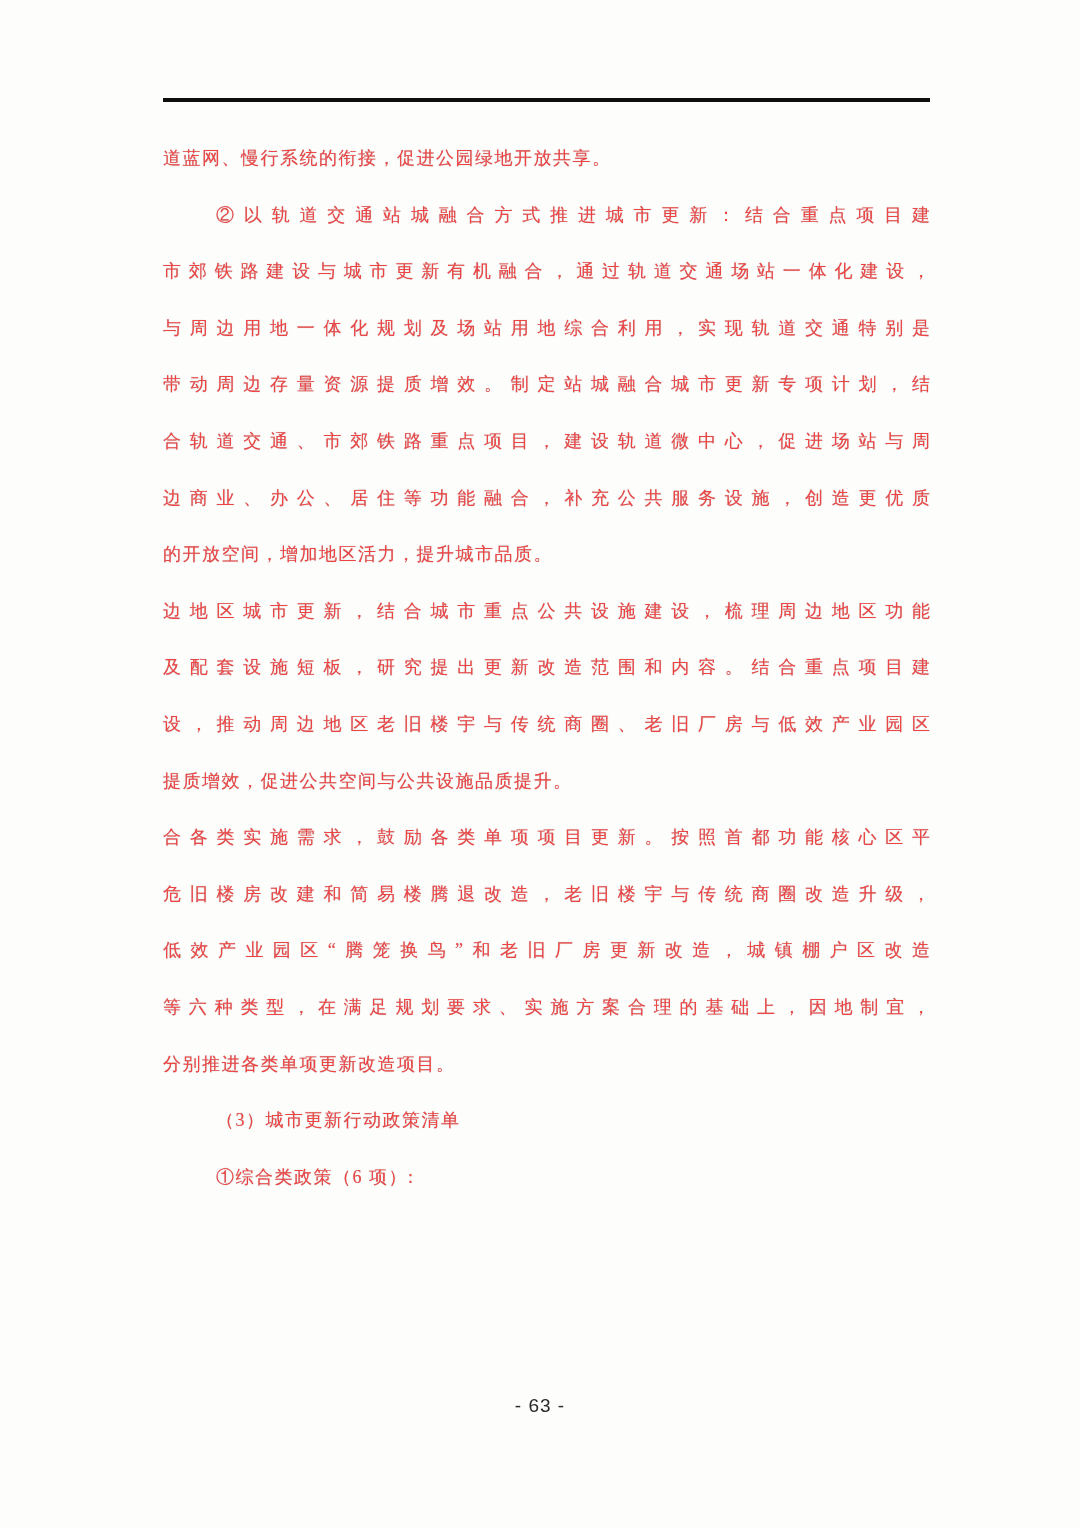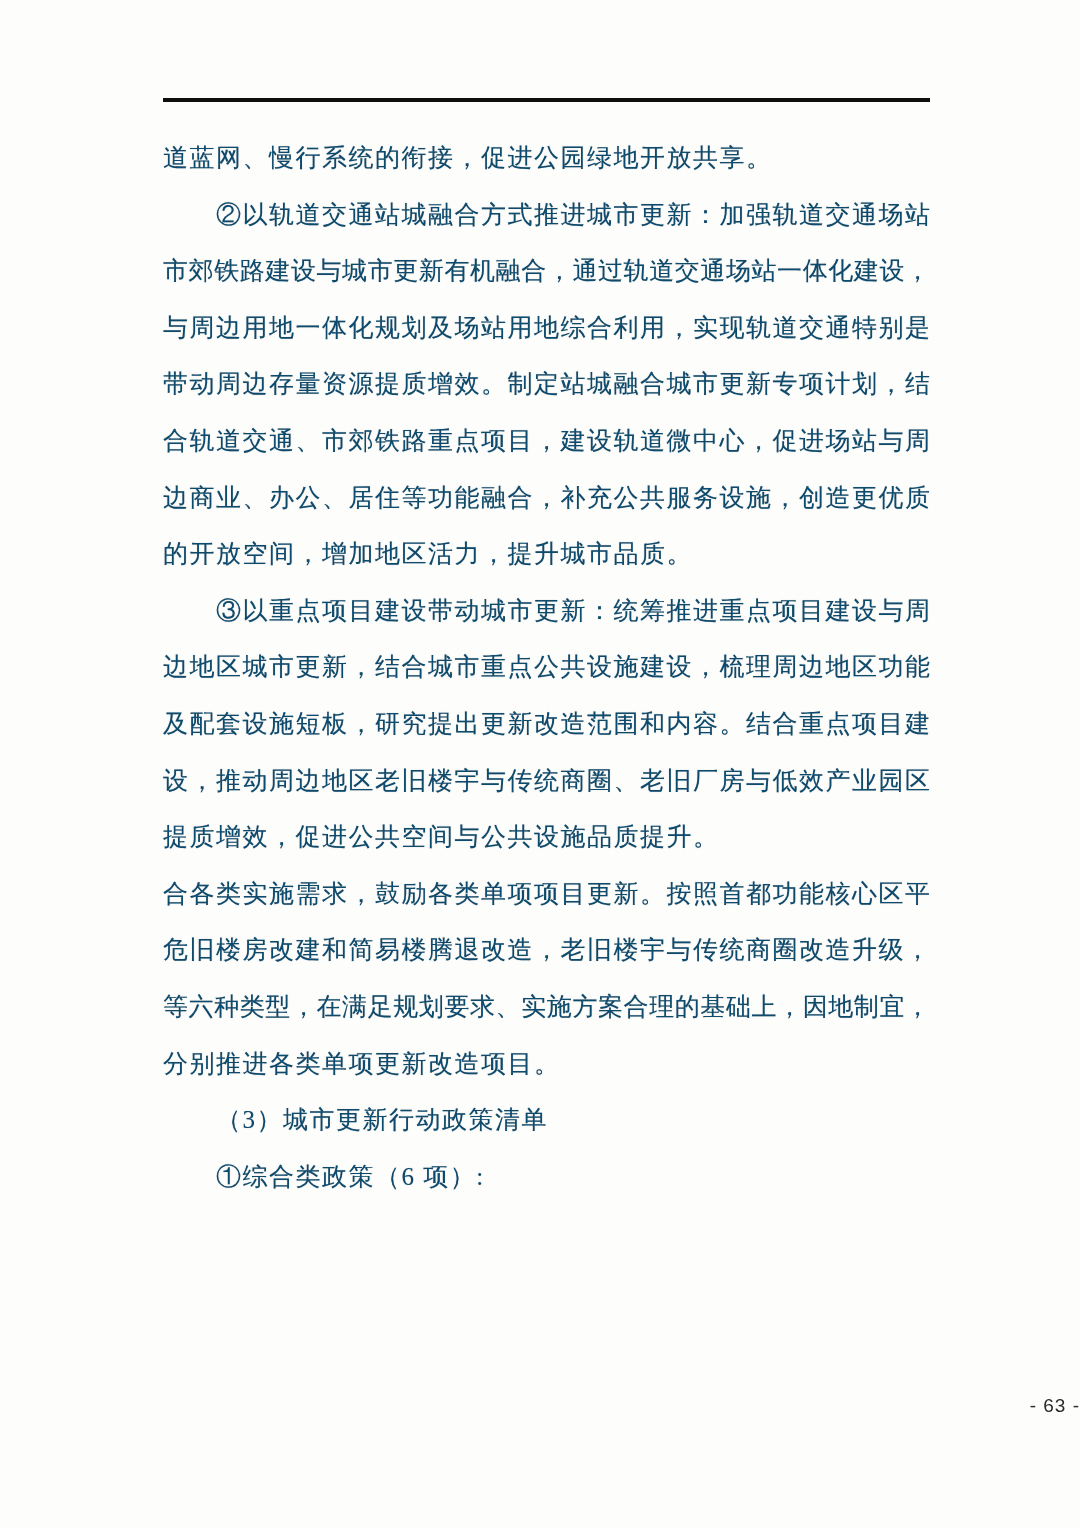--- a/index.html
+++ b/index.html
@@ -25,22 +25,22 @@
     top: 98px;
     width: 767px;
     height: 4px;
     background: #0e0e0e;
   }
   .body-text {
     position: absolute;
     left: 163px;
     top: 130px;
     width: 767px;
-    font-size: 25px;
-    color: #0c4a6e;
+    font-size: 18px;
+    color: #ef4444;
     text-shadow: 0 0 1px rgba(40,40,40,0.35);
   }
   .line {
     height: 56.6px;
     line-height: 56.6px;
     text-align: justify;
     text-align-last: justify;
     white-space: normal;
     overflow: visible;
   }
@@ -49,48 +49,48 @@
   }
   .line.last {
     text-align-last: left;
     letter-spacing: 1.5px;
   }
   .footer {
     position: absolute;
     left: 0;
     top: 1394px;
     width: 1080px;
-    text-align: right;
+    text-align: center;
     font-family: "Liberation Sans", "DejaVu Sans", sans-serif;
     font-size: 19px;
     line-height: 24px;
     color: #2b2b2b;
     letter-spacing: 1px;
   }
 </style>
 </head>
 <body>
 
 <div class="page">
   <div class="top-rule"></div>
   <div class="body-text">
       <div class="line last">道蓝网、慢行系统的衔接，促进公园绿地开放共享。</div>
-      <div class="line indent">②以轨道交通站城融合方式推进城市更新：加强轨道交通场站</div>
+      <div class="line indent">②以轨道交通站城融合方式推进城市更新：结合重点项目建</div>
       <div class="line">市郊铁路建设与城市更新有机融合，通过轨道交通场站一体化建设，</div>
       <div class="line">与周边用地一体化规划及场站用地综合利用，实现轨道交通特别是</div>
       <div class="line">带动周边存量资源提质增效。制定站城融合城市更新专项计划，结</div>
       <div class="line">合轨道交通、市郊铁路重点项目，建设轨道微中心，促进场站与周</div>
       <div class="line">边商业、办公、居住等功能融合，补充公共服务设施，创造更优质</div>
       <div class="line last">的开放空间，增加地区活力，提升城市品质。</div>
-      <div class="line indent">③以重点项目建设带动城市更新：统筹推进重点项目建设与周</div>
       <div class="line">边地区城市更新，结合城市重点公共设施建设，梳理周边地区功能</div>
       <div class="line">及配套设施短板，研究提出更新改造范围和内容。结合重点项目建</div>
       <div class="line">设，推动周边地区老旧楼宇与传统商圈、老旧厂房与低效产业园区</div>
       <div class="line last">提质增效，促进公共空间与公共设施品质提升。</div>
       <div class="line">合各类实施需求，鼓励各类单项项目更新。按照首都功能核心区平</div>
       <div class="line">危旧楼房改建和简易楼腾退改造，老旧楼宇与传统商圈改造升级，</div>
+      <div class="line">低效产业园区“腾笼换鸟”和老旧厂房更新改造，城镇棚户区改造</div>
       <div class="line">等六种类型，在满足规划要求、实施方案合理的基础上，因地制宜，</div>
       <div class="line last">分别推进各类单项更新改造项目。</div>
       <div class="line indent last">（3）城市更新行动政策清单</div>
       <div class="line indent last">①综合类政策（6 项）:</div>
     </div>
   <div class="footer">- 63 -</div>
 </div>
 
 </body></html>

